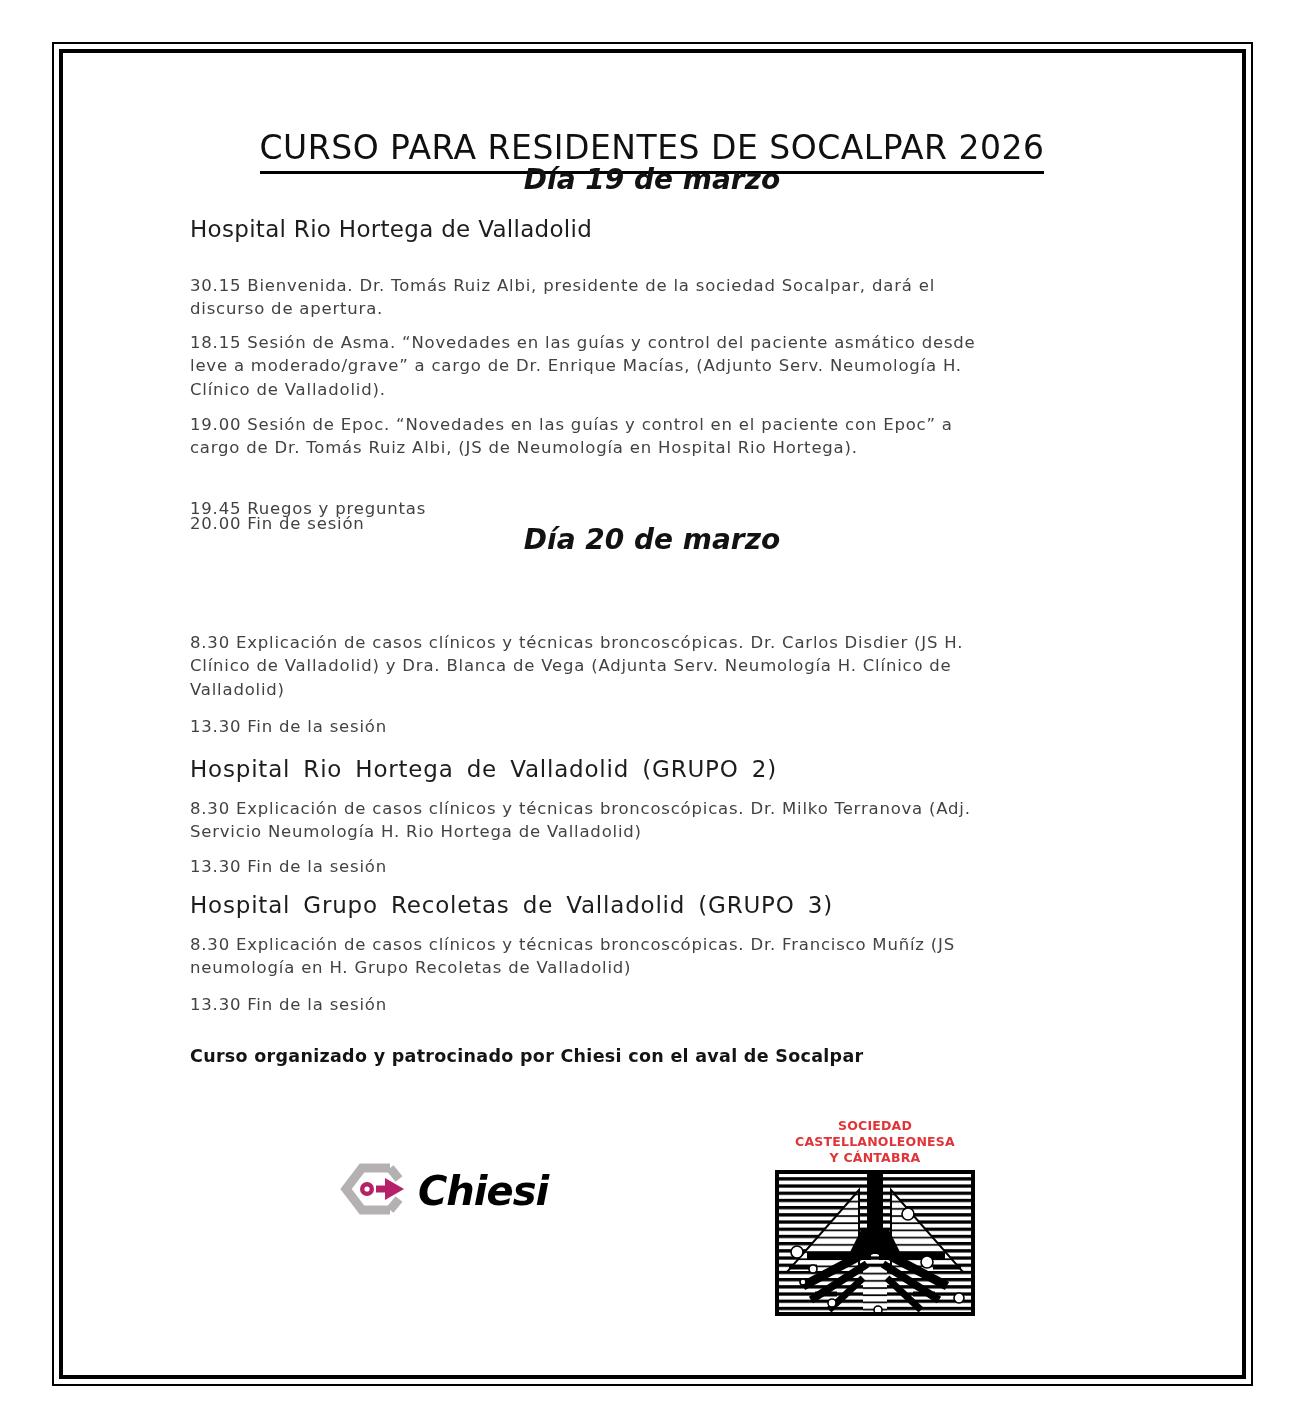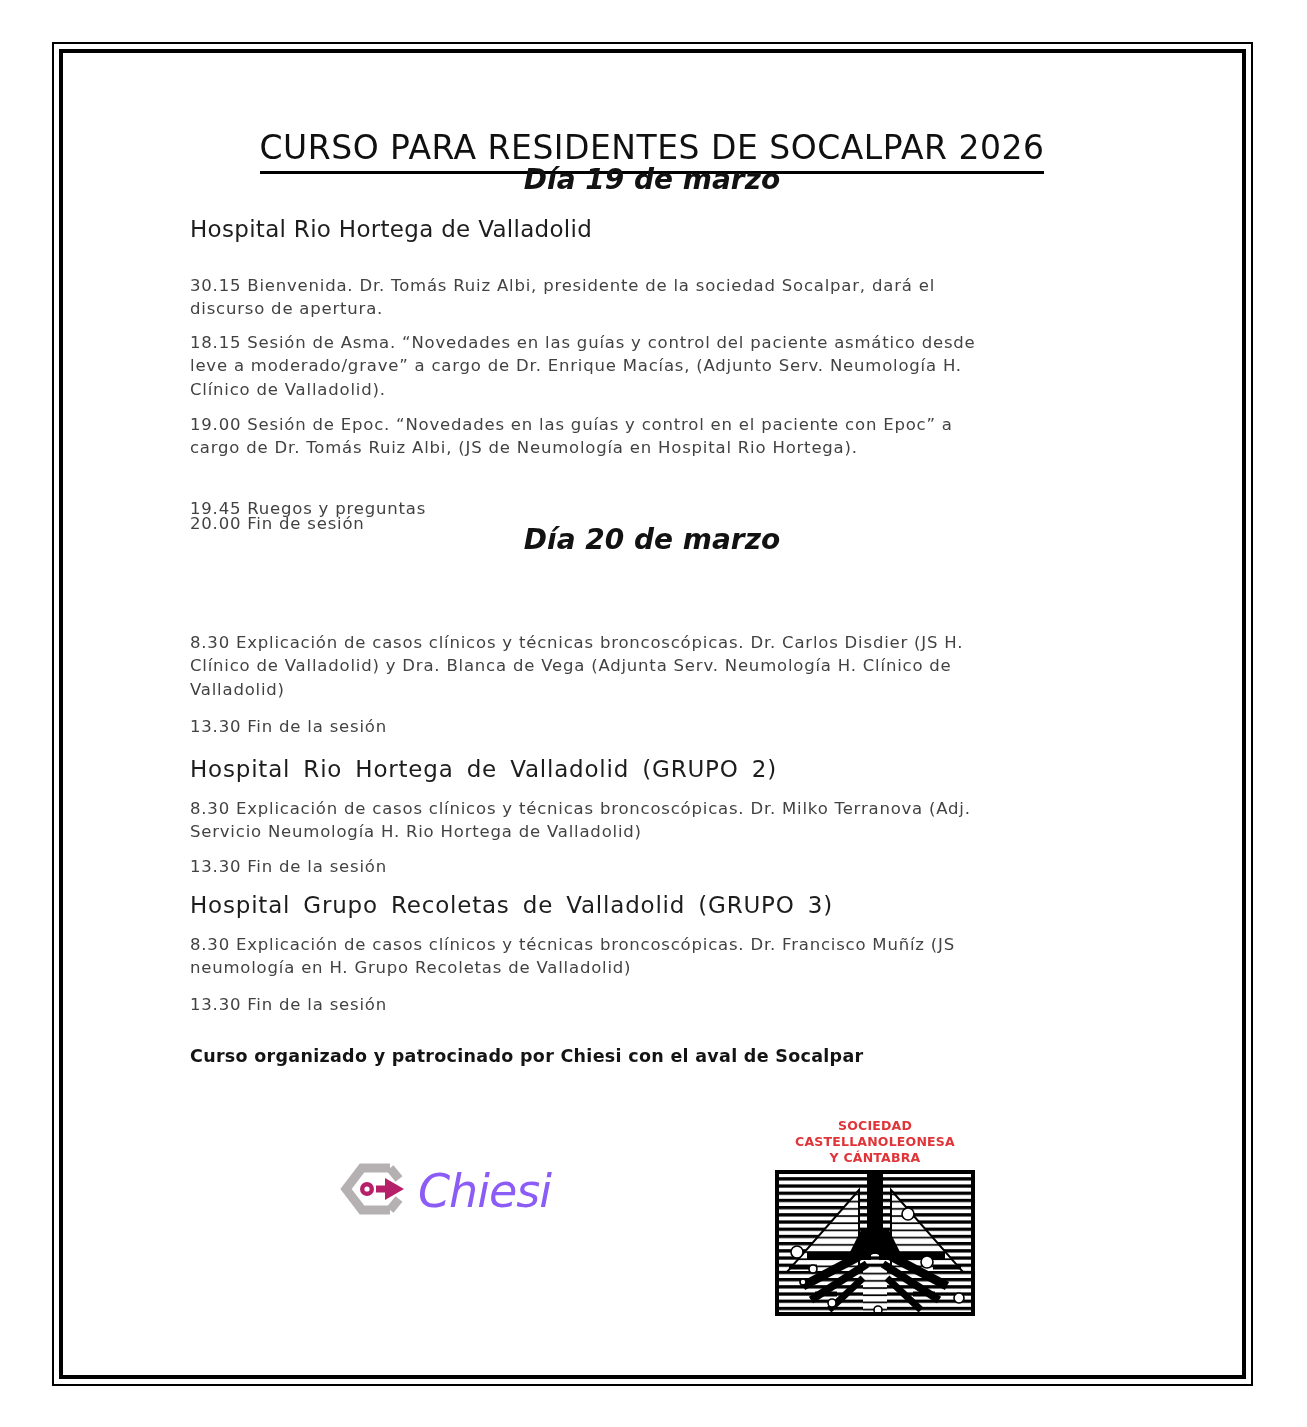--- a/index.html
+++ b/index.html
@@ -52,21 +52,21 @@
   .p-g3a{top:916px;}
   .p-g3b{top:976px;}
 
   .sponsor-note{
     left:190px;top:1046px;font-size:17.5px;font-weight:bold;color:#141414;letter-spacing:0.3px;
   }
 
   
   .chiesi{left:338px;top:1158px;display:flex;align-items:center;gap:6px;}
   .chiesi-word{
-    font-size:46px;font-weight:normal;font-style:italic;color:#8b5cf6;letter-spacing:-1px;
+    font-size:40px;font-weight:bold;font-style:italic;color:#000000;letter-spacing:-1px;
     line-height:56px;
   }
 
   
   .socalpar{left:768px;top:1118px;width:214px;text-align:center;}
   .socalpar-title{
     font-size:12.5px;font-weight:bold;line-height:16px;letter-spacing:0.2px;margin-bottom:4px;
   }
   .socalpar-emblem{display:block;margin:0 auto;}
 </style>

